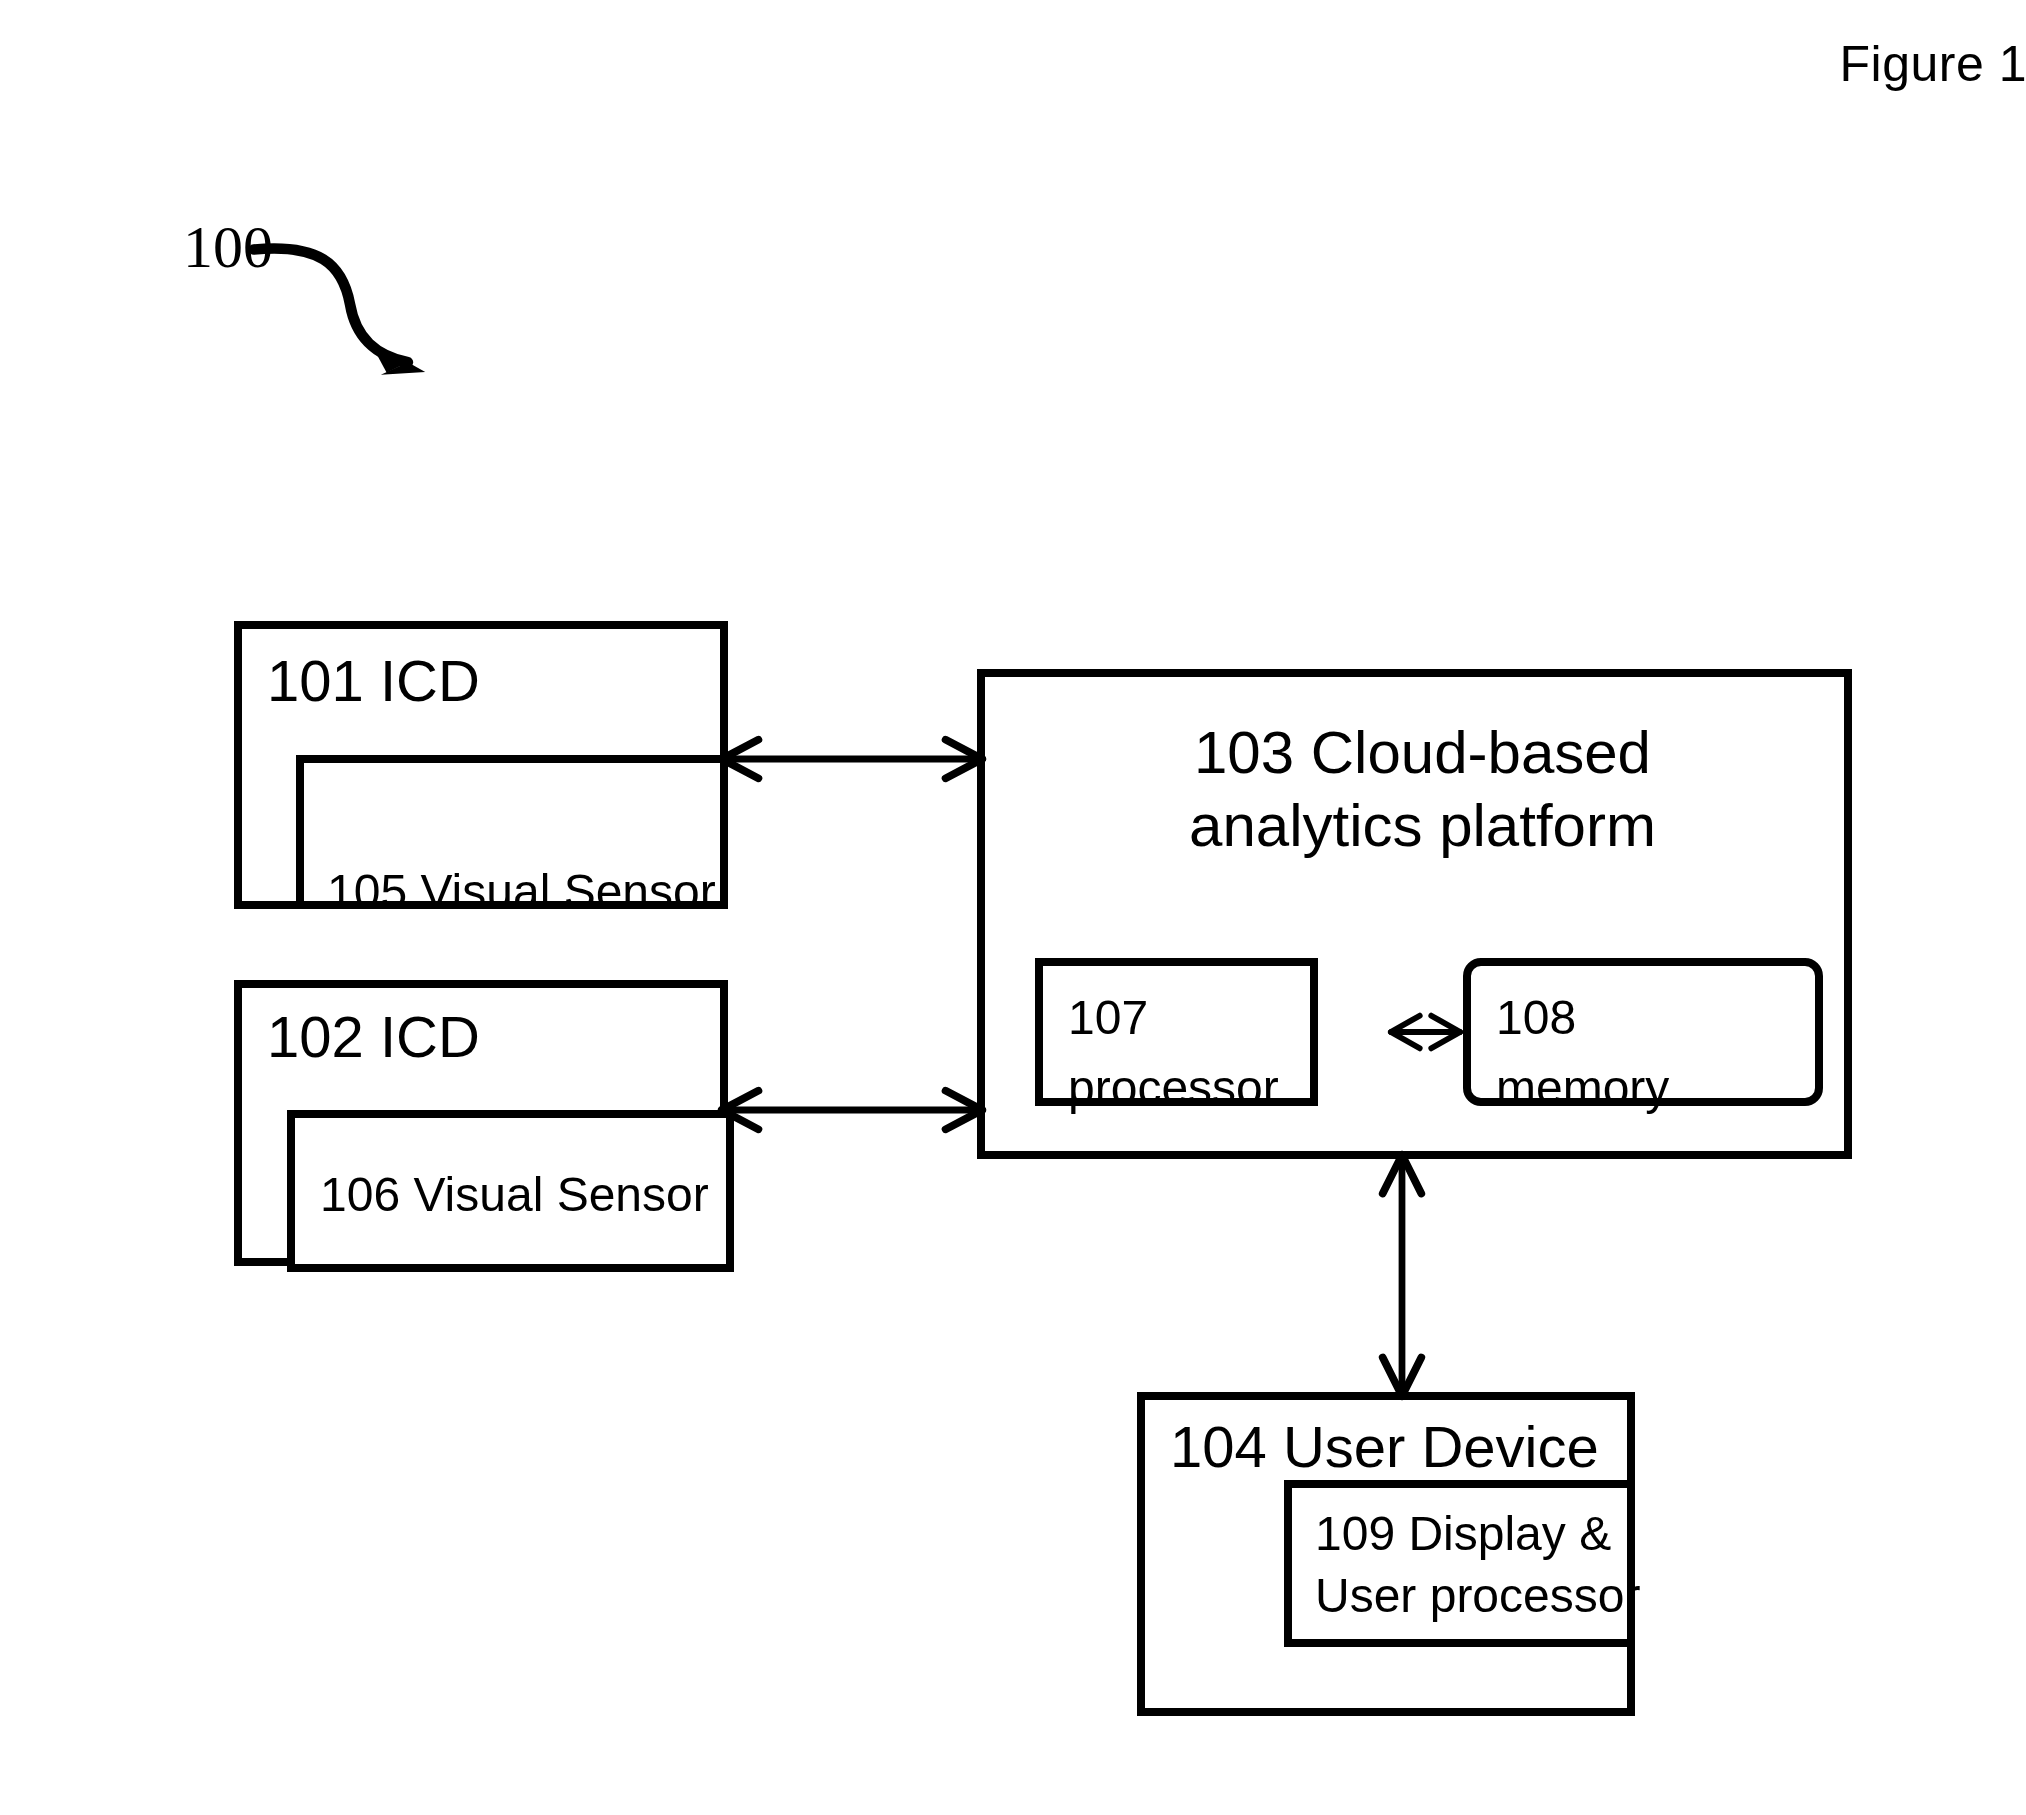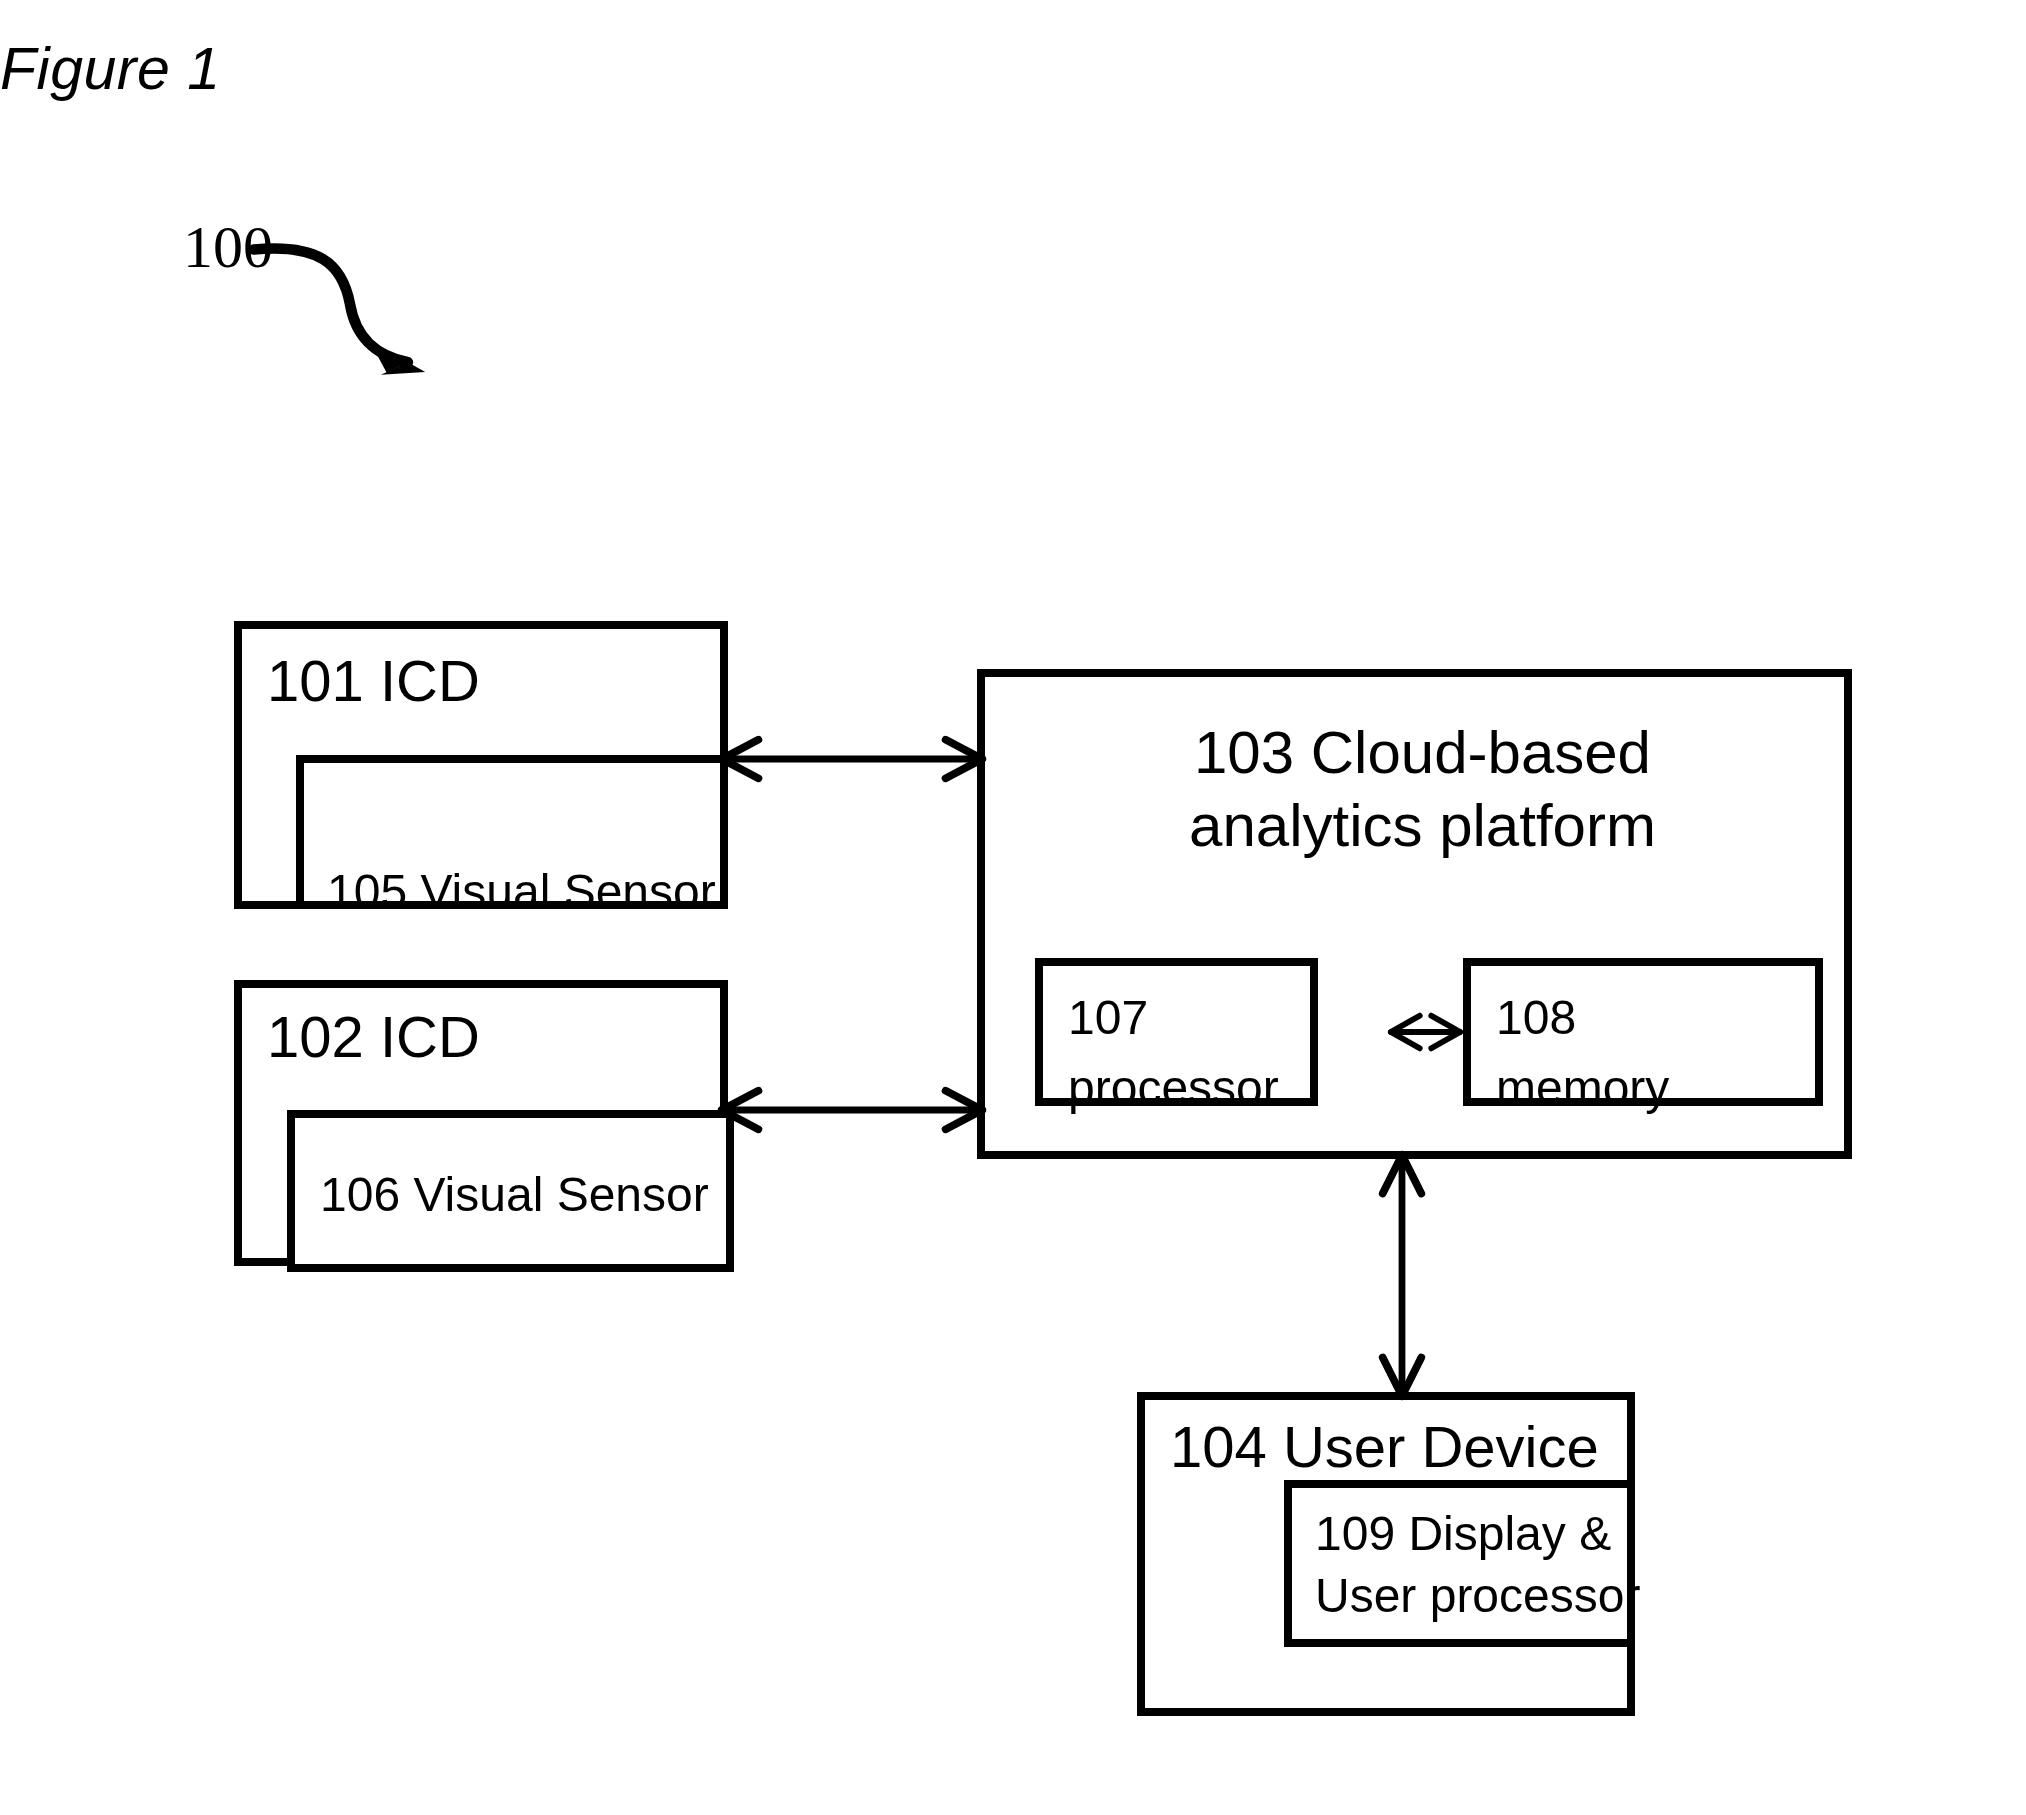--- a/index.html
+++ b/index.html
@@ -16,27 +16,26 @@
     font-family: "Liberation Sans", sans-serif;
     color: #000000;
   }
 
   
   #fig-title {
     position: absolute;
     left: 0;
     top: 35px;
     width: 2027px;
-    text-align: left;
-    font-size: 59px;
+    text-align: right;
+    font-size: 50px;
     font-weight: 400;
     letter-spacing: 0.5px;
     font-family: "Liberation Sans", sans-serif;
     white-space: pre;
-    font-style: italic;
   }
 
   
   #ref-100 {
     position: absolute;
     left: 183px;
     top: 217px;
     font-family: "Liberation Serif", serif;
     font-size: 60px;
     line-height: 1;
@@ -127,21 +126,21 @@
     <div class="lbl lbl-inner" style="left:25px; top:50px;">106 Visual Sensor</div>
   </div>
 
   <div class="box" style="left:977px; top:669px; width:875px; height:490px;">
     <div class="lbl lbl-cloud" style="left:0px; top:39px; width:875px;"><span>103 Cloud-based</span><br><span>analytics platform</span></div>
 
     <div class="box-inner" style="left:50px; top:281px; width:283px; height:148px;">
       <div class="lbl lbl-sub" style="left:25px; top:17.4px;"><span>107</span><br><span>processor</span></div>
     </div>
 
-    <div class="box-inner" style="left:478px; top:281px; width:360px; height:148px;">
+    <div class="box-inner" style="left:478px; top:281px; width:360px; height:148px;border-radius:18px;">
       <div class="lbl lbl-sub" style="left:25px; top:17.4px;"><span>108</span><br><span>memory</span></div>
     </div>
 
     <div class="conn" style="left:402px; top:328px;">
       <svg width="77" height="54" viewBox="0 0 80 56">
         <line x1="10" y1="28" x2="70" y2="28" stroke="#000000" stroke-width="6"></line>
         <path d="M 4 28 L 34 11" fill="none" stroke="#000000" stroke-width="6" stroke-linecap="round"></path>
         <path d="M 4 28 L 34 45" fill="none" stroke="#000000" stroke-width="6" stroke-linecap="round"></path>
         <path d="M 76 28 L 46 11" fill="none" stroke="#000000" stroke-width="6" stroke-linecap="round"></path>
         <path d="M 76 28 L 46 45" fill="none" stroke="#000000" stroke-width="6" stroke-linecap="round"></path>

